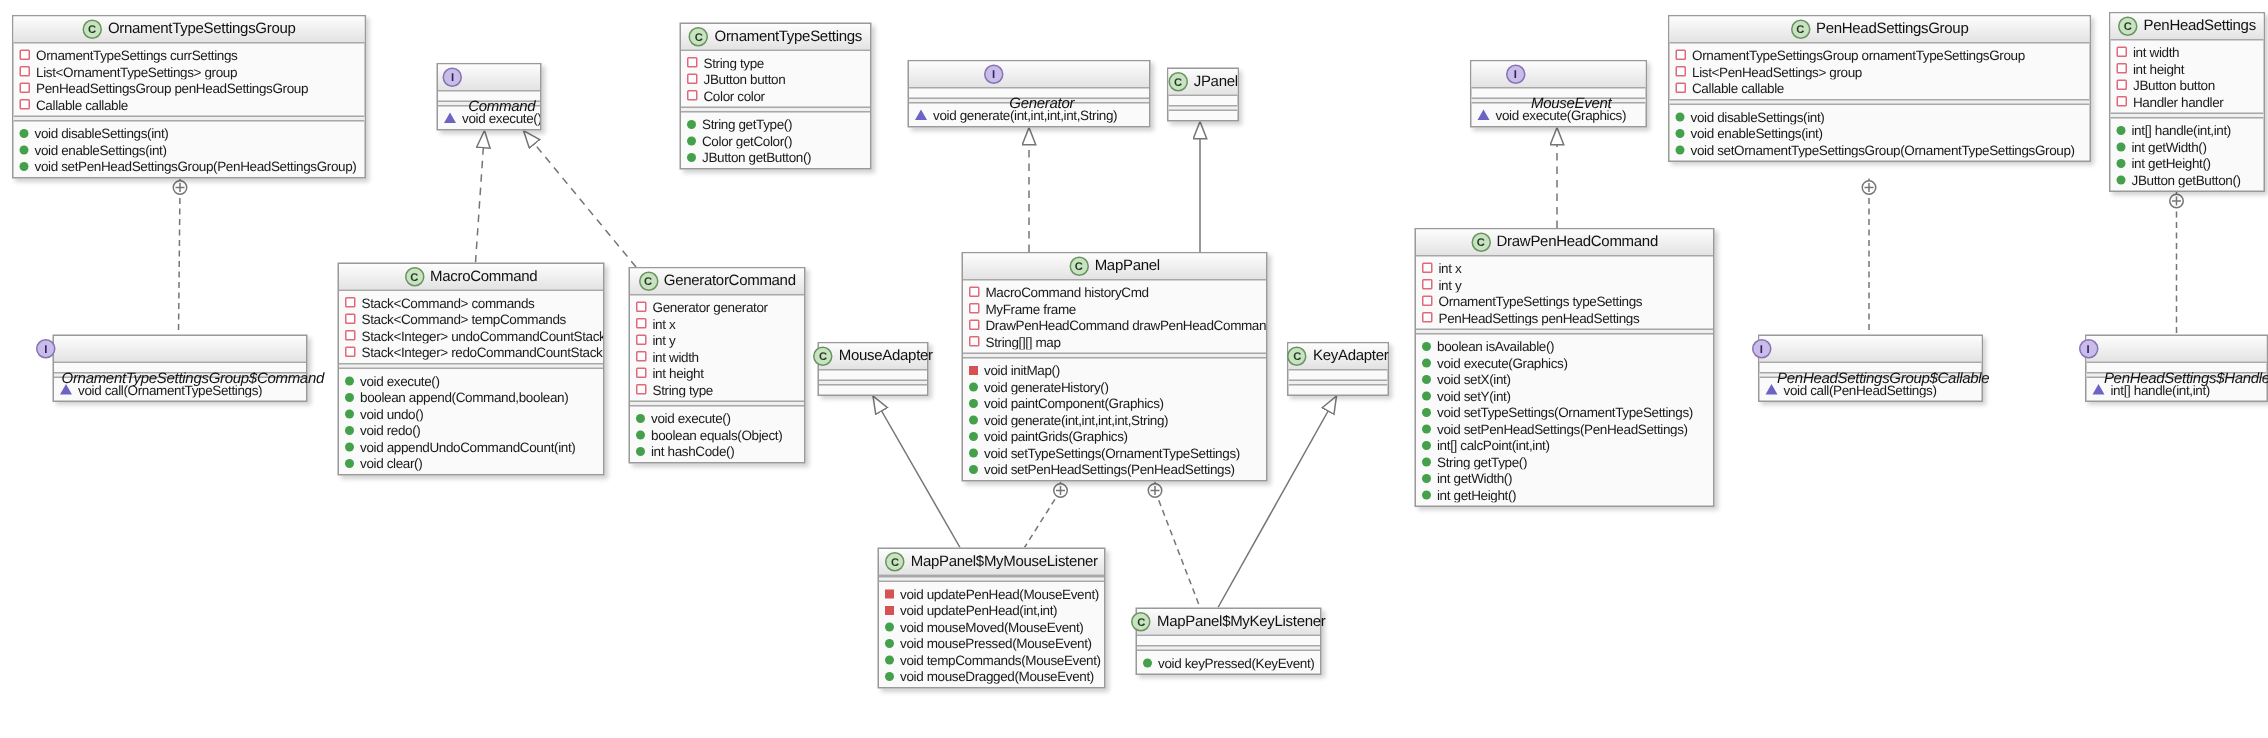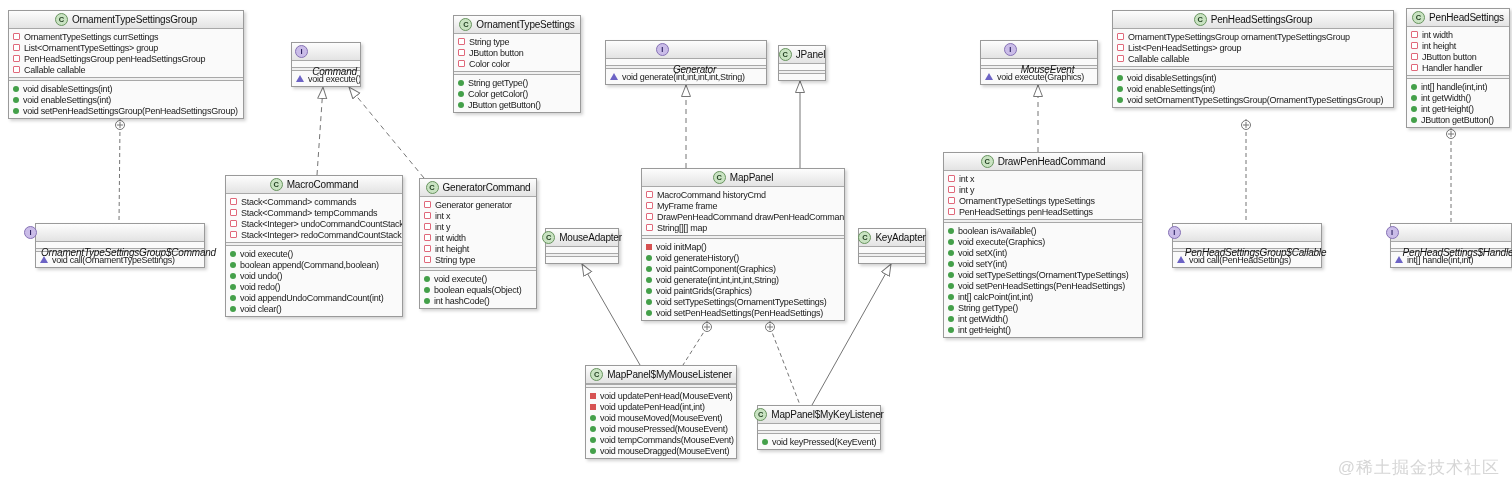--- a/index.html
+++ b/index.html
@@ -637,14 +637,13 @@
         <div class="uml-section"></div>
         <div class="uml-divider"></div>
         <div class="uml-section">
           <div class="uml-row">
             <span class="glyph g-pub"></span>
             <span class="row-text">void keyPressed(KeyEvent)</span>
           </div>
         </div>
       </div>
     </div>
-  <div id="watermark">@稀土掘金技术社区</div>
 </div>
 
 </body></html>

